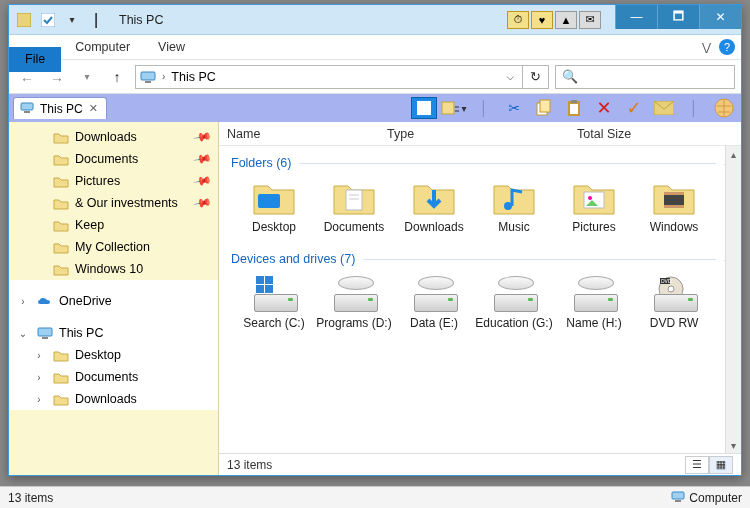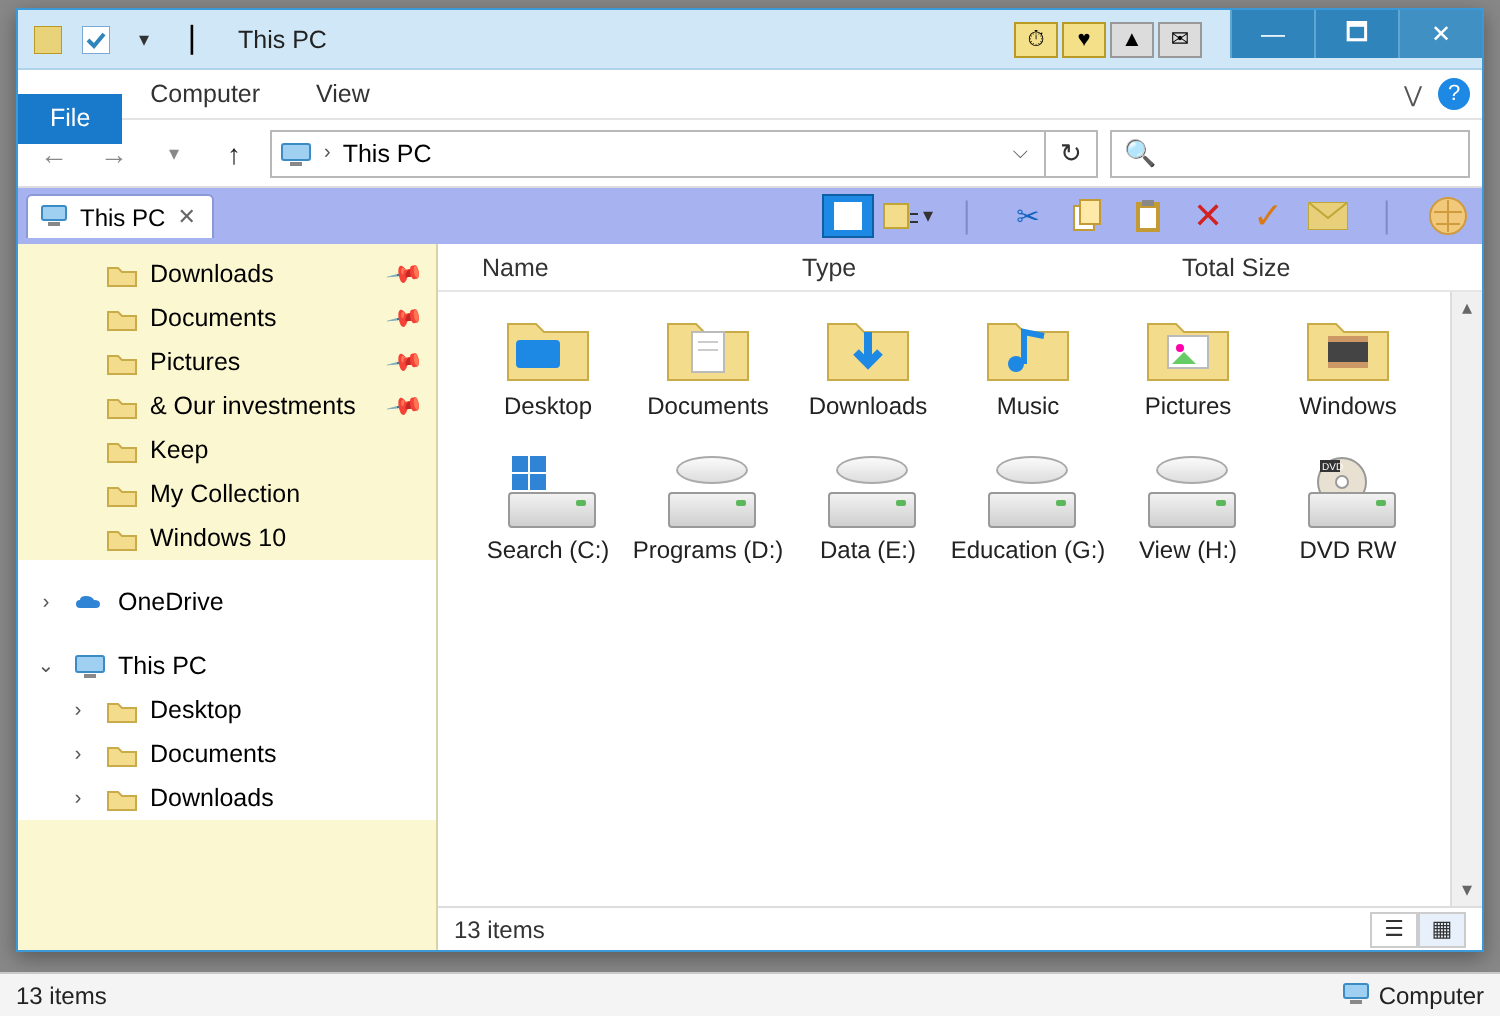--- a/index.html
+++ b/index.html
@@ -11,21 +11,21 @@
   .qsep { width:8px; }
   .chev { font-size:10px; color:#333; }
   .title { margin-left:8px; font-size:12.5px; color:#222; }
   .title-icons { position:absolute; right:140px; display:flex; gap:2px; }
   .ticon { width:22px; height:18px; border:1px solid #b89a24; background:#f5e08a; display:flex; align-items:center; justify-content:center; font-size:11px; }
   .ticon.grey { background:#dcdcdc; border-color:#999; }
   .winctrl { position:absolute; right:0; top:0; display:flex; height:24px; }
   .winbtn { width:42px; height:24px; display:flex; align-items:center; justify-content:center; background:#2f84bb; color:#fff; font-size:12px; border-left:1px solid #5fa6d0; }
   .winbtn.close { background:#4090c4; }
   .menubar { height:25px; background:#fff; display:flex; align-items:center; font-size:12.5px; border-bottom:1px solid #e3e3e3; position:relative; }
-  .file-tab { background:#1979ca; color:#ffffff; padding:4px 16px; height:25px; display:flex; align-items:center;margin-top:24px; }
+  .file-tab { background:#1979ca; color:#000000; padding:4px 16px; height:25px; display:flex; align-items:center;margin-top:24px; }
   .menu-item { padding:4px 14px; color:#333; }
   .ribbon-expand { position:absolute; right:30px; color:#555; font-size:11px; }
   .help { position:absolute; right:6px; width:16px; height:16px; border-radius:50%; background:#1e88e5; color:#fff; font-size:11px; display:flex; align-items:center; justify-content:center; }
   .navbar { height:34px; background:#fff; display:flex; align-items:center; padding:4px 6px; gap:6px; border-bottom:1px solid #ddd; }
   .navbtn { width:24px; height:24px; display:flex; align-items:center; justify-content:center; color:#888; font-size:14px; border:1px solid transparent; border-radius:2px; }
   .navbtn.enabled{ color:#222; }
   .addrbar { flex:1; height:24px; border:1px solid #b8b8b8; display:flex; align-items:center; padding:0 4px; font-size:12.5px; gap:6px; }
   .addr-icon { width:16px; height:14px; display:flex; align-items:center; justify-content:center; }
   .addr-drop { margin-left:auto; font-size:10px; color:#555; padding:0 4px; }
   .refresh { width:26px; height:24px; border:1px solid #b8b8b8; border-left:none; display:flex; align-items:center; justify-content:center; font-size:13px; color:#333; }
@@ -44,21 +44,21 @@
   .sidebar { width:210px; background:#fbf7d0; border-right:1px solid #d8d4a8; overflow-y:auto; font-size:12.5px; padding:4px 0; }
   .srow { height:22px; display:flex; align-items:center; padding-left:28px; gap:6px; position:relative; }
   .srow.l1{ padding-left:44px;}
   .srow .exp { position:absolute; left:8px; font-size:10px; color:#555; width:12px; text-align:center;}
   .srow.l1 .exp{ left:24px;}
   .srow .pin { position:absolute; right:8px; color:#3f8fd6; font-size:12px; transform:rotate(35deg);}
   .fico { width:16px; height:14px; display:flex; align-items:center; justify-content:center; }
   .sidebar .section{ background:#fff; }
   .main { flex:1; display:flex; flex-direction:column; min-width:0; }
   .colhdr { height:24px; border-bottom:1px solid #e6e6e6; display:flex; align-items:center; font-size:12.5px; color:#333; }
-  .colhdr .h{ padding-left:22px;}
+  .colhdr .h{ padding-left:8px;}
   .content { flex:1; overflow:auto; padding:4px 0 4px 8px; position:relative; }
   .grouphdr { color:#1565c0; font-size:12.5px; padding:6px 0 4px 4px; display:flex; align-items:center; }
   .grouphdr .line { flex:1; height:1px; background:#d5e3f2; margin:0 8px; }
   .grouphdr .collapse { color:#1565c0; font-size:12px; padding-right:10px;}
   .iconrow { display:flex; flex-wrap:wrap; gap:4px 2px; padding:4px 0 12px 8px;}
   .item { width:78px; display:flex; flex-direction:column; align-items:center; font-size:12px; color:#222; text-align:center; gap:2px; }
   .bigicon { width:48px; height:40px; display:flex; align-items:center; justify-content:center; }
   .drive { width:52px; height:36px; position:relative; }
   .drive .box{position:absolute; bottom:0; left:4px; width:44px; height:18px; background:linear-gradient(#f2f2f2,#cfcfcf); border:1px solid #999; border-radius:2px;}
   .drive .box:after{content:""; position:absolute; right:4px; top:3px; width:5px; height:3px; background:#5cb85c; border-radius:1px;}
@@ -312,20 +312,25 @@
         </div>
     </div>
 
     <div class="main">
       <div class="colhdr">
         <div class="h" style="width:160px;">Name</div>
         <div class="h" style="width:190px;">Type</div>
         <div class="h" style="flex:1;">Total Size</div>
       </div>
       <div class="content">
+        <div class="grouphdr">
+          <span>Folders (6)</span>
+          <span class="line"></span>
+          <span class="collapse">˄</span>
+        </div>
         <div class="iconrow" id="folders-row">
             <div class="item">
               <div class="bigicon">
                 <svg class="folder-shape" viewBox="0 0 44 36">
                   <path d="M2 6 L16 6 L20 10 L42 10 L42 34 L2 34 Z" fill="#f3dd8c" stroke="#c9ab4a"></path>
                   <rect x="6" y="14" width="22" height="14" rx="2" fill="#1e88e5"></rect>
                 </svg>
               </div>
               <span>Desktop</span>
             </div>
@@ -376,20 +381,25 @@
                   <path d="M2 6 L16 6 L20 10 L42 10 L42 34 L2 34 Z" fill="#f3dd8c" stroke="#c9ab4a"></path>
                   <rect x="12" y="12" width="20" height="16" fill="#444"></rect>
                   <rect x="12" y="12" width="20" height="3" fill="#c96"></rect>
                   <rect x="12" y="25" width="20" height="3" fill="#c96"></rect>
                 </svg>
               </div>
               <span>Windows</span>
             </div>
           </div>
 
+        <div class="grouphdr">
+          <span>Devices and drives (7)</span>
+          <span class="line"></span>
+          <span class="collapse">˄</span>
+        </div>
         <div class="iconrow" id="drives-row">
             <div class="item">
               <div class="bigicon">
                 <div class="drive">
                   <svg width="52" height="20" style="position:absolute;top:0;left:6px">
                     <rect x="0" y="0" width="8" height="8" fill="#2f84d6"></rect>
                     <rect x="9" y="0" width="8" height="8" fill="#2f84d6"></rect>
                     <rect x="0" y="9" width="8" height="8" fill="#2f84d6"></rect>
                     <rect x="9" y="9" width="8" height="8" fill="#2f84d6"></rect>
                   </svg>
@@ -425,21 +435,21 @@
               </div>
               <span>Education (G:)</span>
             </div>
             <div class="item">
               <div class="bigicon">
                 <div class="drive">
                   <div class="disc"></div>
                   <div class="box"></div>
                 </div>
               </div>
-              <span>View (H:)</span>
+              <span>Name (H:)</span>
             </div>
             <div class="item">
               <div class="bigicon">
                 <div class="drive">
                   <svg width="36" height="26" style="position:absolute;top:0;left:8px">
                     <circle cx="13" cy="13" r="12" fill="#e8e1d2" stroke="#999"></circle>
                     <circle cx="13" cy="13" r="3" fill="#fff" stroke="#999"></circle>
                     <rect x="2" y="2" width="10" height="6" fill="#333"></rect>
                     <text x="3" y="7" font-size="5" fill="#fff">DVD</text>
                   </svg>

